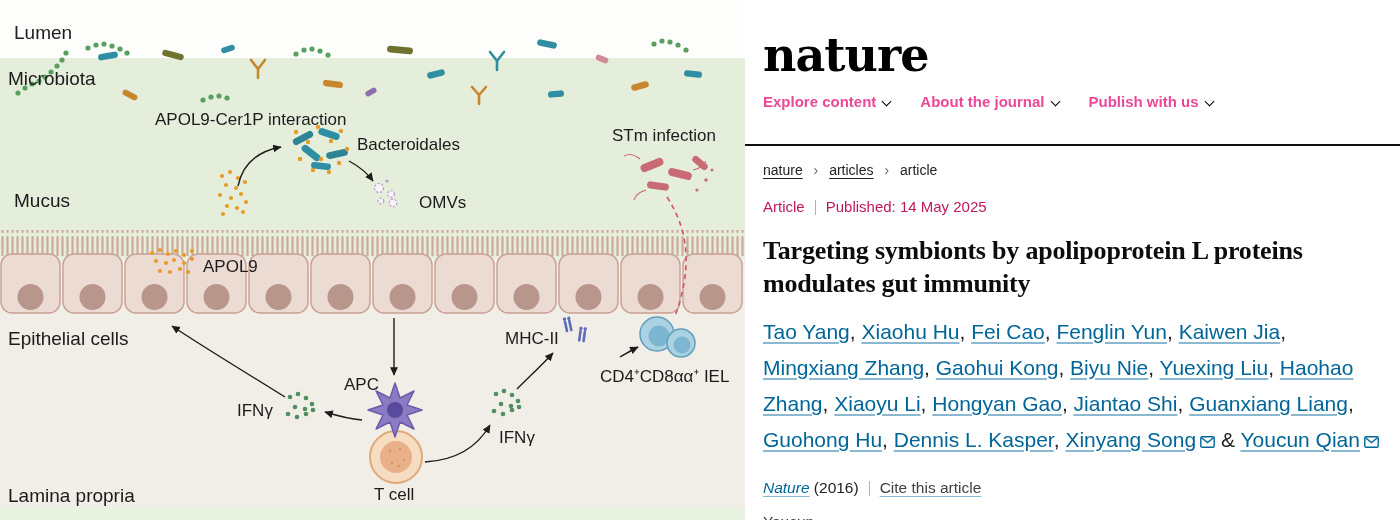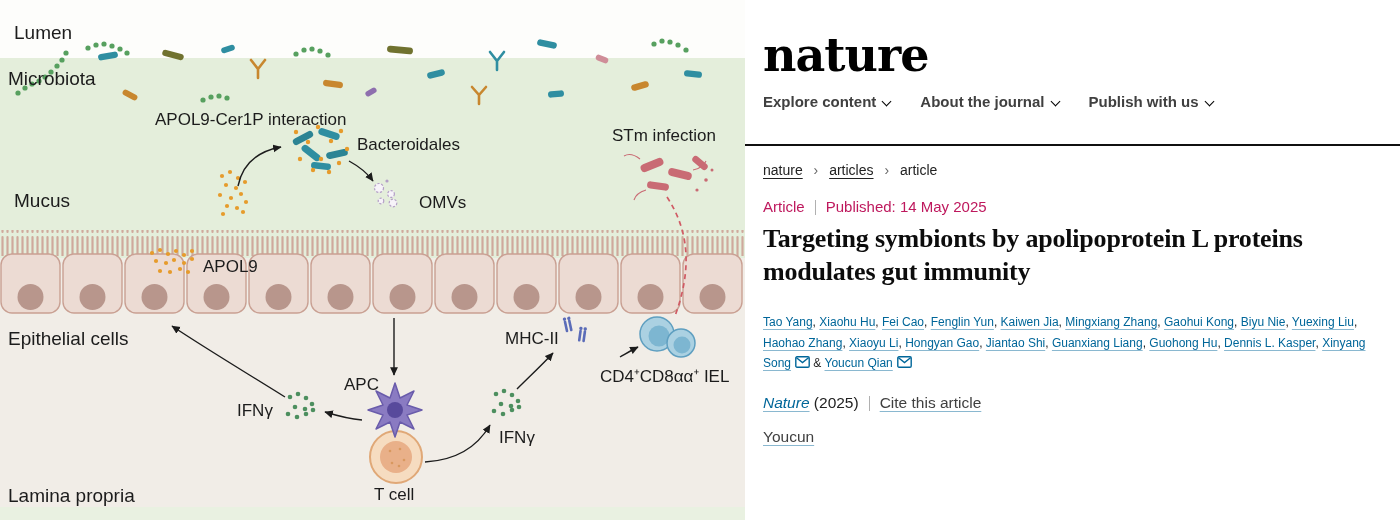--- a/index.html
+++ b/index.html
@@ -6,31 +6,31 @@
   body{width:1400px;height:520px;display:flex;overflow:hidden;background:#fff;
        font-family:"Liberation Sans",sans-serif;}
   .figure-panel{flex:0 0 745px;width:745px;height:371px;background:#14b8a6;border-radius:13px;}
   svg.fig{display:block;font-family:"Liberation Sans",sans-serif;}
   svg.fig text{fill:#1c1c1c;}
 
   .article-panel{flex:1;height:396px;background:#fff;box-sizing:border-box;}
   .masthead{box-sizing:border-box;height:146px;padding:30px 18px 0 18px;border-bottom:2px solid #101010;}
   .logo{font-family:"DejaVu Serif",serif;font-weight:700;font-size:46px;line-height:1.1;color:#000;letter-spacing:-1px;cursor:pointer;}
   .nav{display:flex;gap:30px;margin-top:12px;align-items:center;}
-  .nav-item{font-weight:700;font-size:15px;color:#404040;text-decoration:none;white-space:nowrap;text-align:center;}
+  .nav-item{font-weight:700;font-size:15px;color:#ec4899;text-decoration:none;white-space:nowrap;text-align:center;}
   .chev{display:inline-block;width:6px;height:6px;border-right:1.7px solid #000;border-bottom:1.7px solid #000;transform:rotate(45deg);margin-left:7px;vertical-align:2px;}
   .content{padding:16px 18px 0 18px;}
   .breadcrumb{font-size:14px;color:#222;}
   .breadcrumb a{color:#222;text-decoration:underline;text-underline-offset:2.5px;}
   .crumb-sep{margin:0 7px;color:#666;}
   .meta{margin-top:20px;font-size:15px;color:#be185d;}
   .vdiv{display:inline-block;border-left:1px solid #b0b0b0;height:15px;margin:0 10px;vertical-align:-3px;}
-  h1.title{margin:8px 0 0;font-family:"Liberation Serif","DejaVu Serif",serif;font-weight:700;
+  h1.title{margin:20px 0 0;font-family:"Liberation Serif","DejaVu Serif",serif;font-weight:700;
            font-size:26px;line-height:1.25;color:#0c0c0c;max-width:632px;letter-spacing:-0.2px;}
-  .authors{margin-top:24px;font-size:12px;line-height:1.72;color:#222;max-width:637px;}
+  .authors{margin-top:14px;font-size:21px;line-height:1.72;color:#222;max-width:637px;}
   .author-link{color:#006699;text-decoration:underline;text-decoration-color:#8ab8d0;text-underline-offset:2.5px;}
   .envelope{margin-left:4px;}
   .envelope svg{vertical-align:-1px;}
   .amp{color:#222;}
   .journal-line{margin-top:20px;font-size:15.5px;color:#222;}
   .journal-link{font-style:italic;color:#006699;text-decoration:underline;text-decoration-color:#8ab8d0;text-underline-offset:2.5px;}
   .cite-link,.metrics-link{color:#404040;text-decoration:underline;text-decoration-color:#8ab8d0;text-underline-offset:2.5px;}
   .metrics{margin-top:16px;font-size:15.5px;}
 </style>
 </head>
@@ -368,20 +368,20 @@
     <p class="authors"><a href="#" class="author-link">Tao Yang</a>, <a href="#" class="author-link">Xiaohu Hu</a>, <a href="#" class="author-link">Fei Cao</a>, <a href="#" class="author-link">Fenglin Yun</a>, <a href="#" class="author-link">Kaiwen Jia</a>, <a href="#" class="author-link">Mingxiang Zhang</a>, <a href="#" class="author-link">Gaohui Kong</a>, <a href="#" class="author-link">Biyu Nie</a>, <a href="#" class="author-link">Yuexing Liu</a>, <a href="#" class="author-link">Haohao Zhang</a>, <a href="#" class="author-link">Xiaoyu Li</a>, <a href="#" class="author-link">Hongyan Gao</a>, <a href="#" class="author-link">Jiantao Shi</a>, <a href="#" class="author-link">Guanxiang Liang</a>, <a href="#" class="author-link">Guohong Hu</a>, <a href="#" class="author-link">Dennis L. Kasper</a>, <a href="#" class="author-link">Xinyang Song</a><span class="envelope"><svg width="15" height="12" viewBox="0 0 15 12">
             <rect x="0.8" y="0.8" width="13.4" height="10.4" rx="1.2" fill="none" stroke="#006699" stroke-width="1.4"></rect>
             <path d="M1.5,1.8 L7.5,6.6 L13.5,1.8" fill="none" stroke="#006699" stroke-width="1.4"></path>
           </svg></span><span class="amp"> &amp; </span><a href="#" class="author-link">Youcun Qian</a><span class="envelope"><svg width="15" height="12" viewBox="0 0 15 12">
             <rect x="0.8" y="0.8" width="13.4" height="10.4" rx="1.2" fill="none" stroke="#006699" stroke-width="1.4"></rect>
             <path d="M1.5,1.8 L7.5,6.6 L13.5,1.8" fill="none" stroke="#006699" stroke-width="1.4"></path>
           </svg></span></p>
 
     <div class="journal-line">
       <a href="#" class="journal-link">Nature</a>
-      <span>(2025)</span><span class="vdiv"></span><a href="#" class="cite-link">Cite this article</a>
+      <span>(2016)</span><span class="vdiv"></span><a href="#" class="cite-link">Cite this article</a>
     </div>
 
     <div class="metrics">
       <a href="#" class="metrics-link">Youcun</a>
     </div>
   </div>
 </div>
 
 </body></html>

